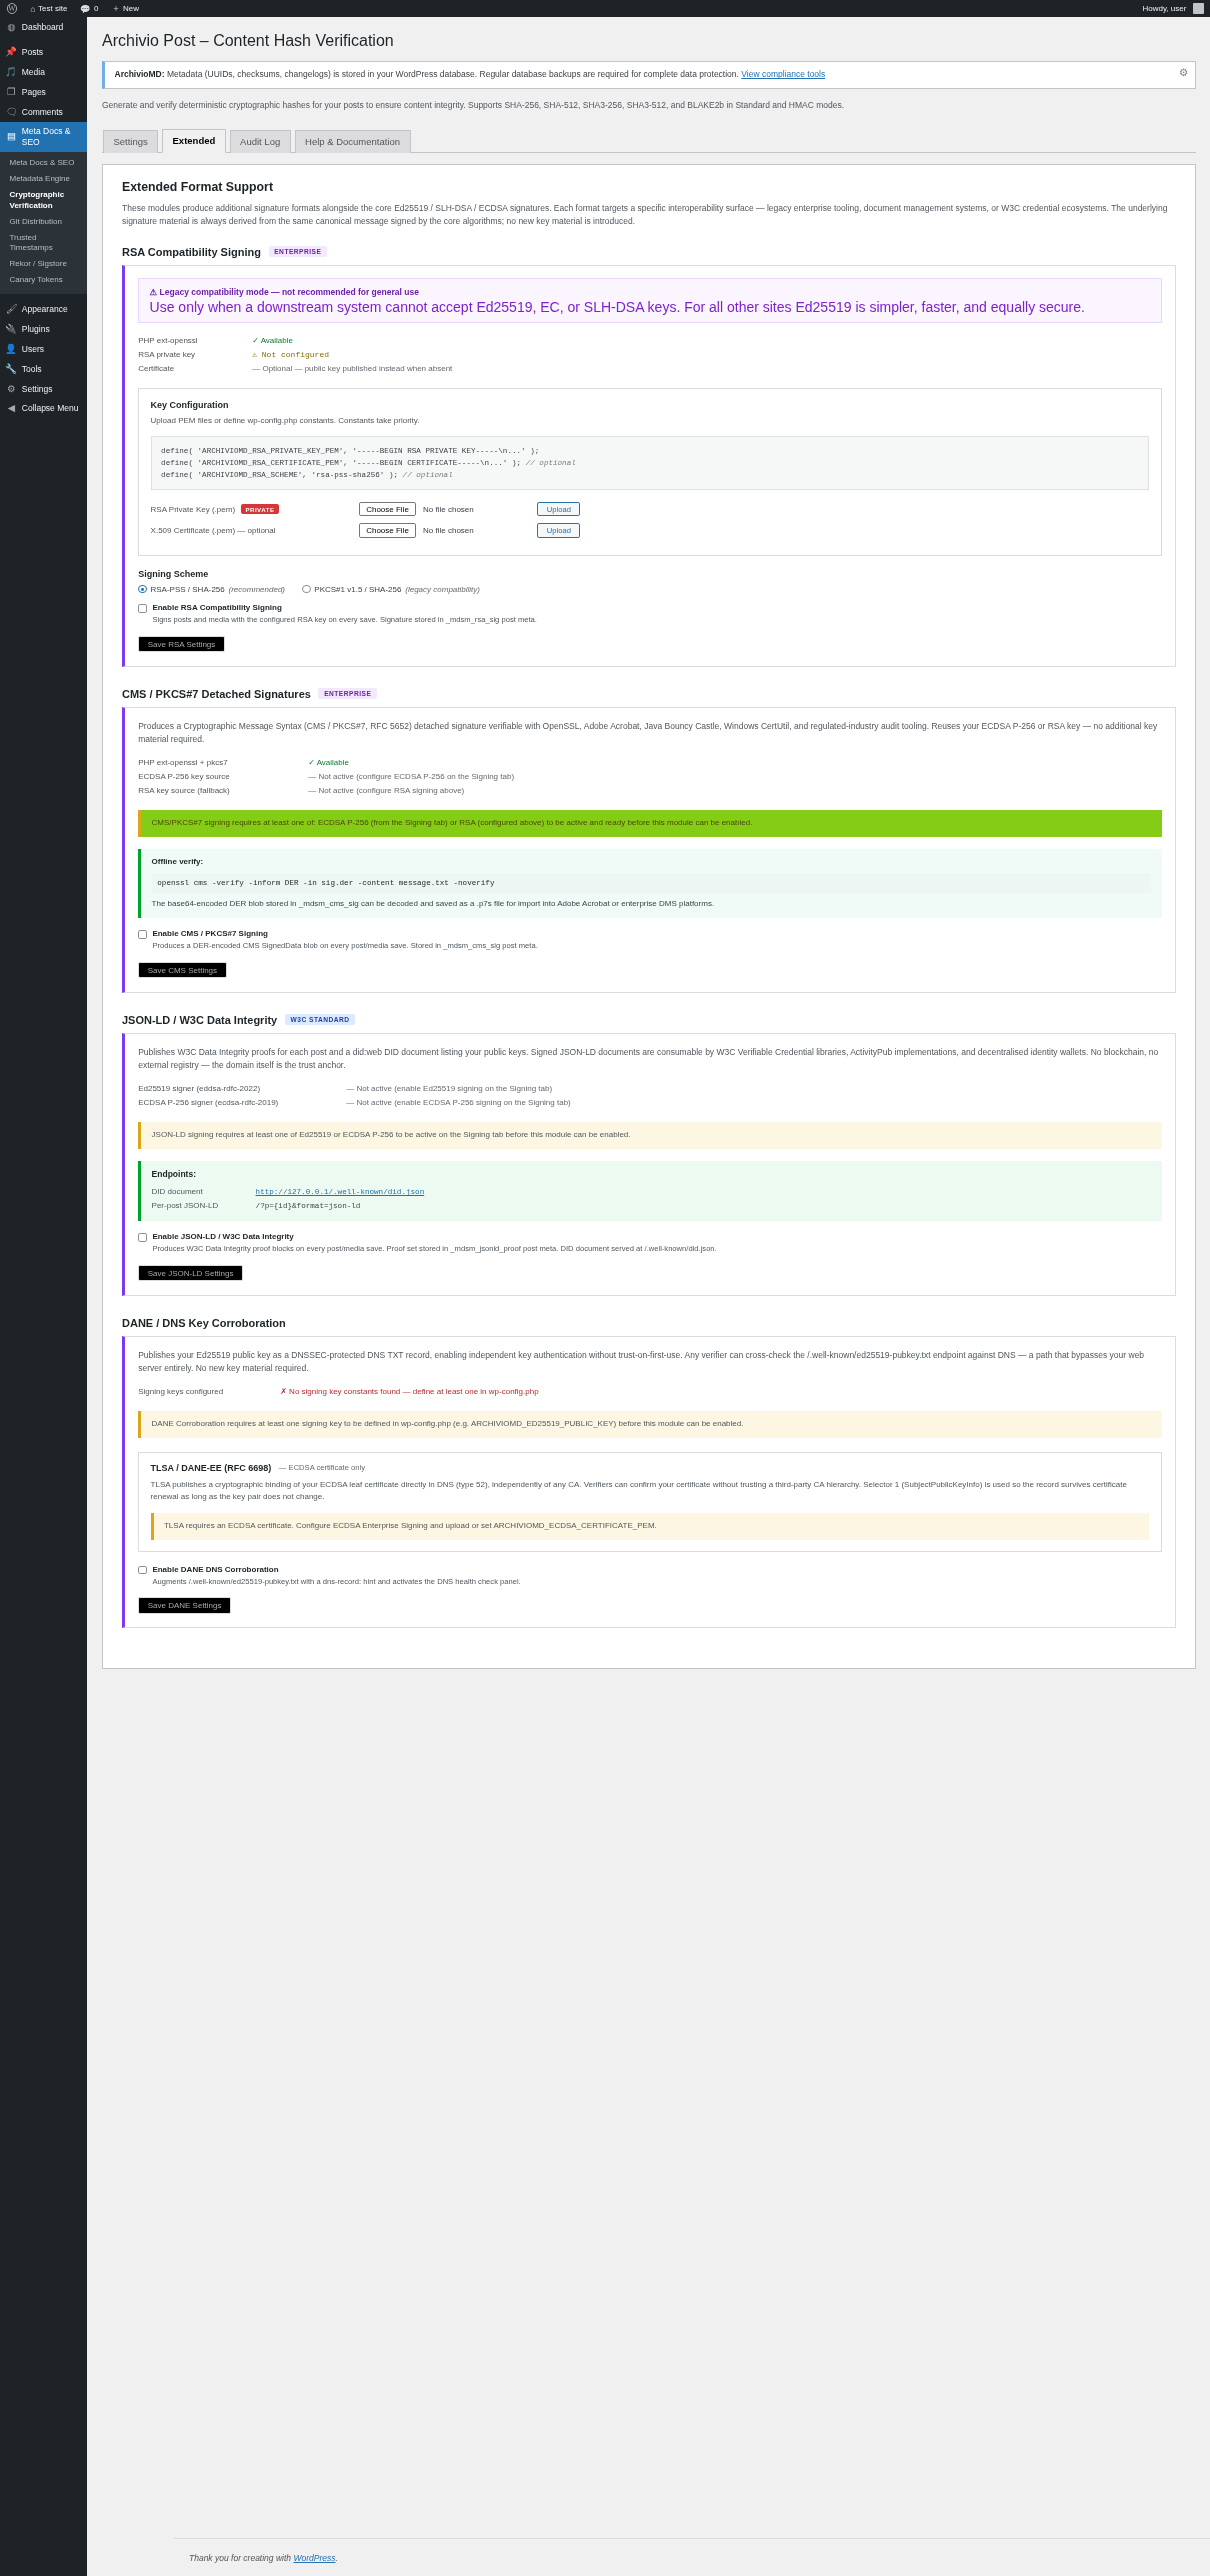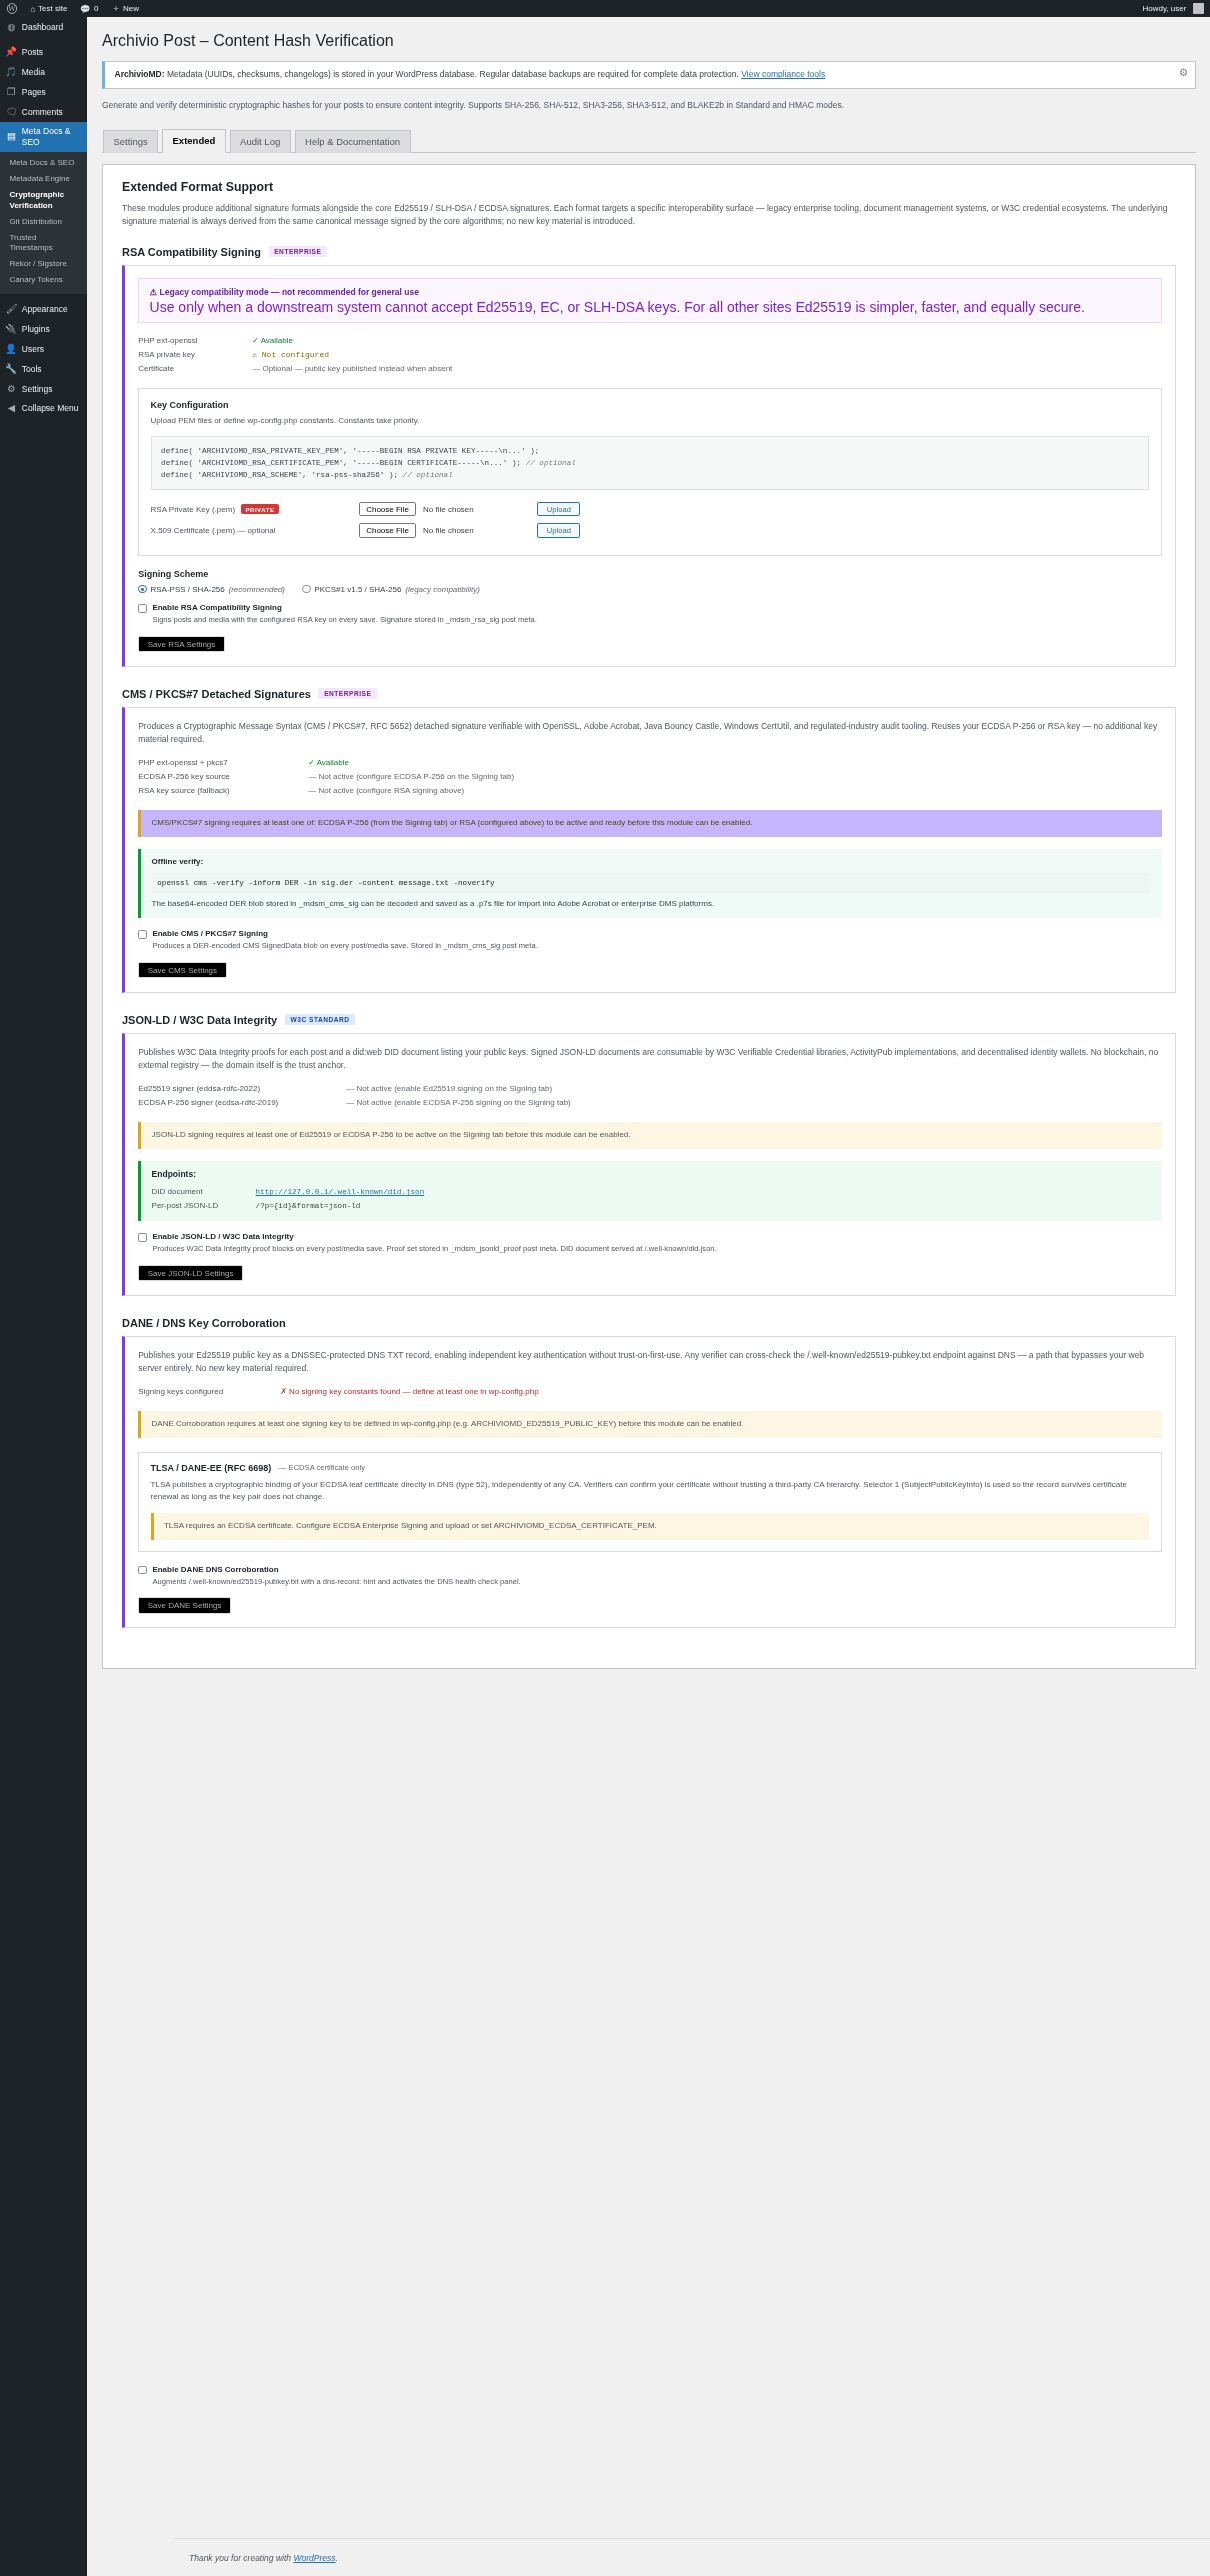--- a/index.html
+++ b/index.html
@@ -163,21 +163,21 @@
   .check-row .ct{ font-size:8px; }
   .check-row .ct b{ color:#1d2327; font-weight:bold; display:block; margin-bottom:1.9px;}
   .check-row .ct span{ color:#50575e; font-size:7.6px; line-height:11.4px;}
 
   .btn-disabled{
     background:#000000; border:0.9px solid #dcdcde; color:#a7aaad; border-radius:1.9px;
     padding:2.8px 8.5px; font-size:8px; margin-top:10.4px; display:inline-block;
   }
 
   .callout{ border-left:3.8px solid; padding:7.6px 10.4px; font-size:8px; line-height:12.3px; margin:11.4px 0;}
-  .callout.amber{ background:#c4b5fd; border-color:#dba617; color:#4a4a00;}
+  .callout.amber{ background:#84cc16; border-color:#dba617; color:#4a4a00;}
   .callout.amber2{ background:#fdf6e3; border-color:#dba617; color:#50575e;}
   .callout.teal{ background:#f0fbf7; border-color:#00a32a; color:#3c434a;}
   .callout.green{ background:#edfaf1; border-color:#00a32a; color:#3c434a;}
 
   .callout .cmd{
     font-family:"Liberation Mono", monospace; font-size:7.6px; background:#eef6f3;
     display:block; padding:3.8px 5.7px; margin:4.7px 0; color:#1d2327;
   }
   .callout .ctitle{ font-weight:bold; color:#1d2327; margin-bottom:3.8px; display:block;}
 

